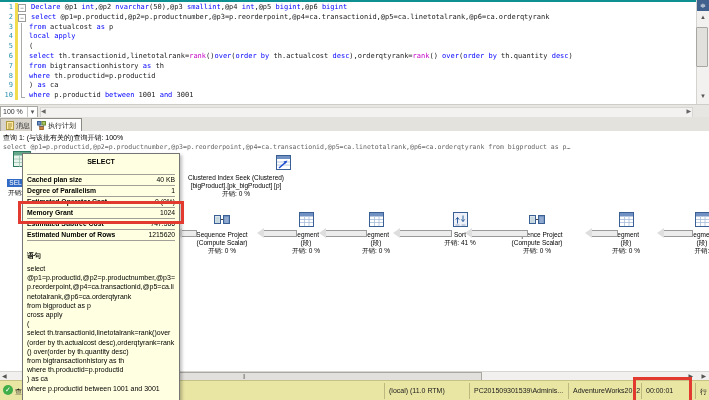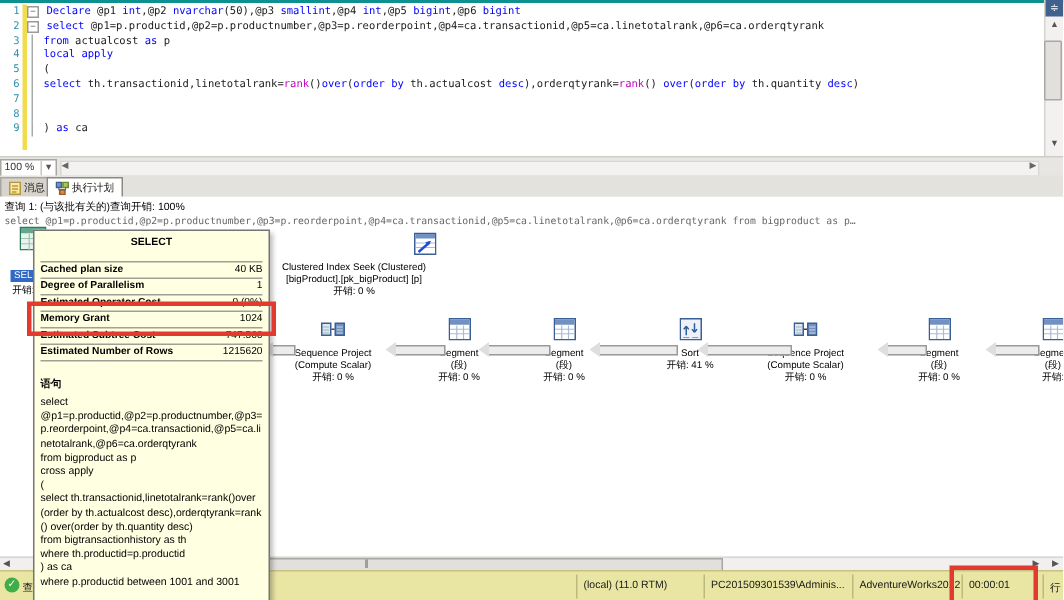--- a/index.html
+++ b/index.html
@@ -107,23 +107,24 @@
 
   <div class="editor">
     <div class="top-strip"></div>
     <div class="code-area">
         <div class="code-line"><span class="ln">1</span><span class="fold f-box">−</span><span class="code"><span class="tk-k">Declare </span><span class="tk-d">@p1 </span><span class="tk-k">int</span><span class="tk-d">,@p2 </span><span class="tk-k">nvarchar</span><span class="tk-d">(50),@p3 </span><span class="tk-k">smallint</span><span class="tk-d">,@p4 </span><span class="tk-k">int</span><span class="tk-d">,@p5 </span><span class="tk-k">bigint</span><span class="tk-d">,@p6 </span><span class="tk-k">bigint</span></span></div>
         <div class="code-line"><span class="ln">2</span><span class="fold f-box">−</span><span class="code"><span class="tk-k">select </span><span class="tk-d">@p1=p.productid,@p2=p.productnumber,@p3=p.reorderpoint,@p4=ca.transactionid,@p5=ca.linetotalrank,@p6=ca.orderqtyrank</span></span></div>
         <div class="code-line"><span class="ln">3</span><span class="fold f-bar"></span><span class="code"><span class="tk-k">from </span><span class="tk-d">actualcost </span><span class="tk-k">as </span><span class="tk-d">p</span></span></div>
         <div class="code-line"><span class="ln">4</span><span class="fold f-bar"></span><span class="code"><span class="tk-k">local apply</span></span></div>
         <div class="code-line"><span class="ln">5</span><span class="fold f-bar"></span><span class="code"><span class="tk-d">(</span></span></div>
         <div class="code-line"><span class="ln">6</span><span class="fold f-bar"></span><span class="code"><span class="tk-k">select </span><span class="tk-d">th.transactionid,linetotalrank=</span><span class="tk-f">rank</span><span class="tk-d">()</span><span class="tk-k">over</span><span class="tk-d">(</span><span class="tk-k">order by </span><span class="tk-d">th.actualcost </span><span class="tk-k">desc</span><span class="tk-d">),orderqtyrank=</span><span class="tk-f">rank</span><span class="tk-d">() </span><span class="tk-k">over</span><span class="tk-d">(</span><span class="tk-k">order by </span><span class="tk-d">th.quantity </span><span class="tk-k">desc</span><span class="tk-d">)</span></span></div>
-        <div class="code-line"><span class="ln">7</span><span class="fold f-bar"></span></div>
-        <div class="code-line"><span class="ln">8</span><span class="fold f-bar"></span></div>
+        <div class="code-line"><span class="ln">7</span><span class="fold f-bar"></span><span class="code"><span class="tk-k">from </span><span class="tk-d">bigtransactionhistory </span><span class="tk-k">as </span><span class="tk-d">th</span></span></div>
+        <div class="code-line"><span class="ln">8</span><span class="fold f-bar"></span><span class="code"><span class="tk-k">where </span><span class="tk-d">th.productid=p.productid</span></span></div>
         <div class="code-line"><span class="ln">9</span><span class="fold f-bar"></span><span class="code"><span class="tk-d">) </span><span class="tk-k">as </span><span class="tk-d">ca</span></span></div>
+        <div class="code-line"><span class="ln">10</span><span class="fold f-end"></span><span class="code"><span class="tk-k">where </span><span class="tk-d">p.productid </span><span class="tk-k">between </span><span class="tk-d">1001 </span><span class="tk-k">and </span><span class="tk-d">3001</span></span></div>
       </div>
     <div class="edit-bar"></div>
     <div class="vscroll">
       <div class="split-btn">≑</div>
       <div class="vs-up">▲</div>
       <div class="vs-thumb"></div>
       <div class="vs-down">▼</div>
     </div>
   </div>
 

